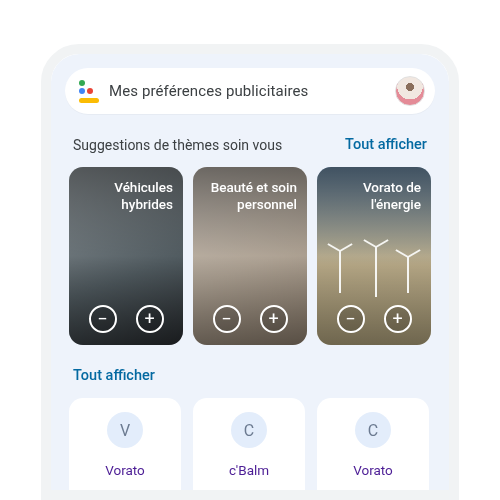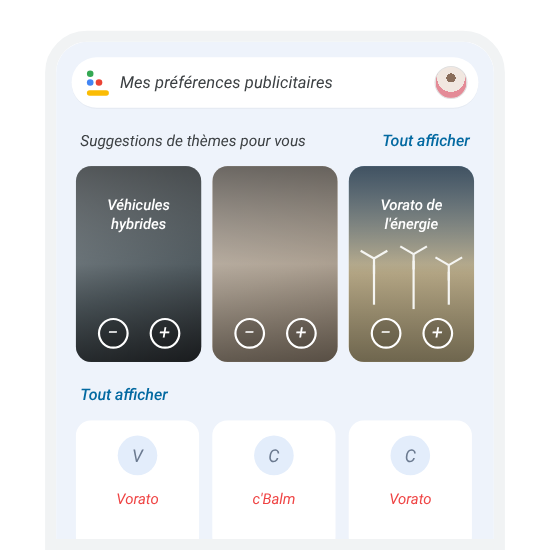--- a/index.html
+++ b/index.html
@@ -3,28 +3,27 @@
 <meta charset="utf-8">
 <style>
   * { box-sizing: border-box; margin: 0; padding: 0; }
   body {
     font-family: -apple-system, 'Segoe UI', Roboto, Arial, sans-serif;
     background: #fff;
     width: 500px; height: 500px; overflow: hidden;
     display: flex; justify-content: center;
   }
   .phone {
-    margin-top: 28px;
+    margin-top: 44px;
     width: 418px;
     border: 10px solid #f1f3f4;
     border-radius: 38px 38px 0 0;
     background: #fff;
     overflow: hidden;
     position: relative;
-    font-style: italic;
   }
   .phone-inner {
     background: #eef3fb;
     border-radius: 28px 28px 0 0;
     width: 100%; height: 100%;
     padding: 14px 14px 0 14px;
   }
   .topbar {
     background: #fff;
     border-radius: 999px;
@@ -70,23 +69,23 @@
   .blades { position: absolute; width: 28px; height: 28px; }
   .blades::before, .blades::after, .blades span {
     content: ""; position: absolute; left: 50%; top: 50%;
     width: 2px; height: 14px; background: #f5f5f2; transform-origin: top center;
   }
   .blades::before { transform: translate(-50%,0) rotate(0deg); }
   .blades::after  { transform: translate(-50%,0) rotate(120deg); }
   .blades span    { transform: translate(-50%,0) rotate(240deg); display:block; }
 
   .theme-title {
-    position: absolute; top: 28px; left: 10px; right: 10px;
+    position: absolute; top: 12px; left: 10px; right: 10px;
     color: #fff; font-size: 13.5px; font-weight: 500; line-height: 1.25;
-    text-align: center;
+    text-align: right;
   }
   .theme-actions {
     position: absolute; bottom: 12px; left: 0; right: 0;
     display: flex; justify-content: space-around; padding: 0 10px;
   }
   .circ-btn {
     width: 28px; height: 28px; border-radius: 50%;
     border: 2px solid #fff; color: #fff;
     display: flex; align-items: center; justify-content: center;
     font-size: 18px; line-height: 1; cursor: pointer; user-select: none;
@@ -97,21 +96,21 @@
   .brand-card {
     flex: 0 0 112px; height: 120px; background: #fff; border-radius: 14px;
     display: flex; flex-direction: column; align-items: center; gap: 14px;
     padding-top: 14px;
   }
   .brand-initial {
     width: 36px; height: 36px; border-radius: 50%; background: #e3edfb;
     display: flex; align-items: center; justify-content: center;
     color: #6b7a90; font-size: 16px;
   }
-  .brand-name { font-size: 13.5px; color: #ef4444; }
+  .brand-name { font-size: 13.5px; color: #4c1d95; }
 </style>
 </head>
 <body>
 
 <div class="phone">
   <div class="phone-inner">
 
     <div class="topbar">
       <div class="logo">
         <div class="logo-row">
@@ -121,39 +120,40 @@
             <div class="dot b"></div>
             <div class="dot r"></div>
           </div>
         <div class="bar-y"></div>
       </div>
       <div class="title">Mes préférences publicitaires</div>
       <div class="avatar"></div>
     </div>
 
     <div class="section-head">
-      <div class="label">Suggestions de thèmes pour vous</div>
+      <div class="label">Suggestions de thèmes soin vous</div>
       <div class="link">Tout afficher</div>
     </div>
 
     <div class="theme-row">
       <div class="theme-card tc1">
         <div class="shade"></div>
         <div class="theme-title">Véhicules hybrides</div>
         <div class="theme-actions">
           <div class="circ-btn">
               <span>−</span>
             </div>
           <div class="circ-btn">
               <span>+</span>
             </div>
         </div>
       </div>
       <div class="theme-card tc2">
         <div class="shade"></div>
+        <div class="theme-title">Beauté et soin personnel</div>
         <div class="theme-actions">
           <div class="circ-btn">
               <span>−</span>
             </div>
           <div class="circ-btn">
               <span>+</span>
             </div>
         </div>
       </div>
       <div class="theme-card tc3">

